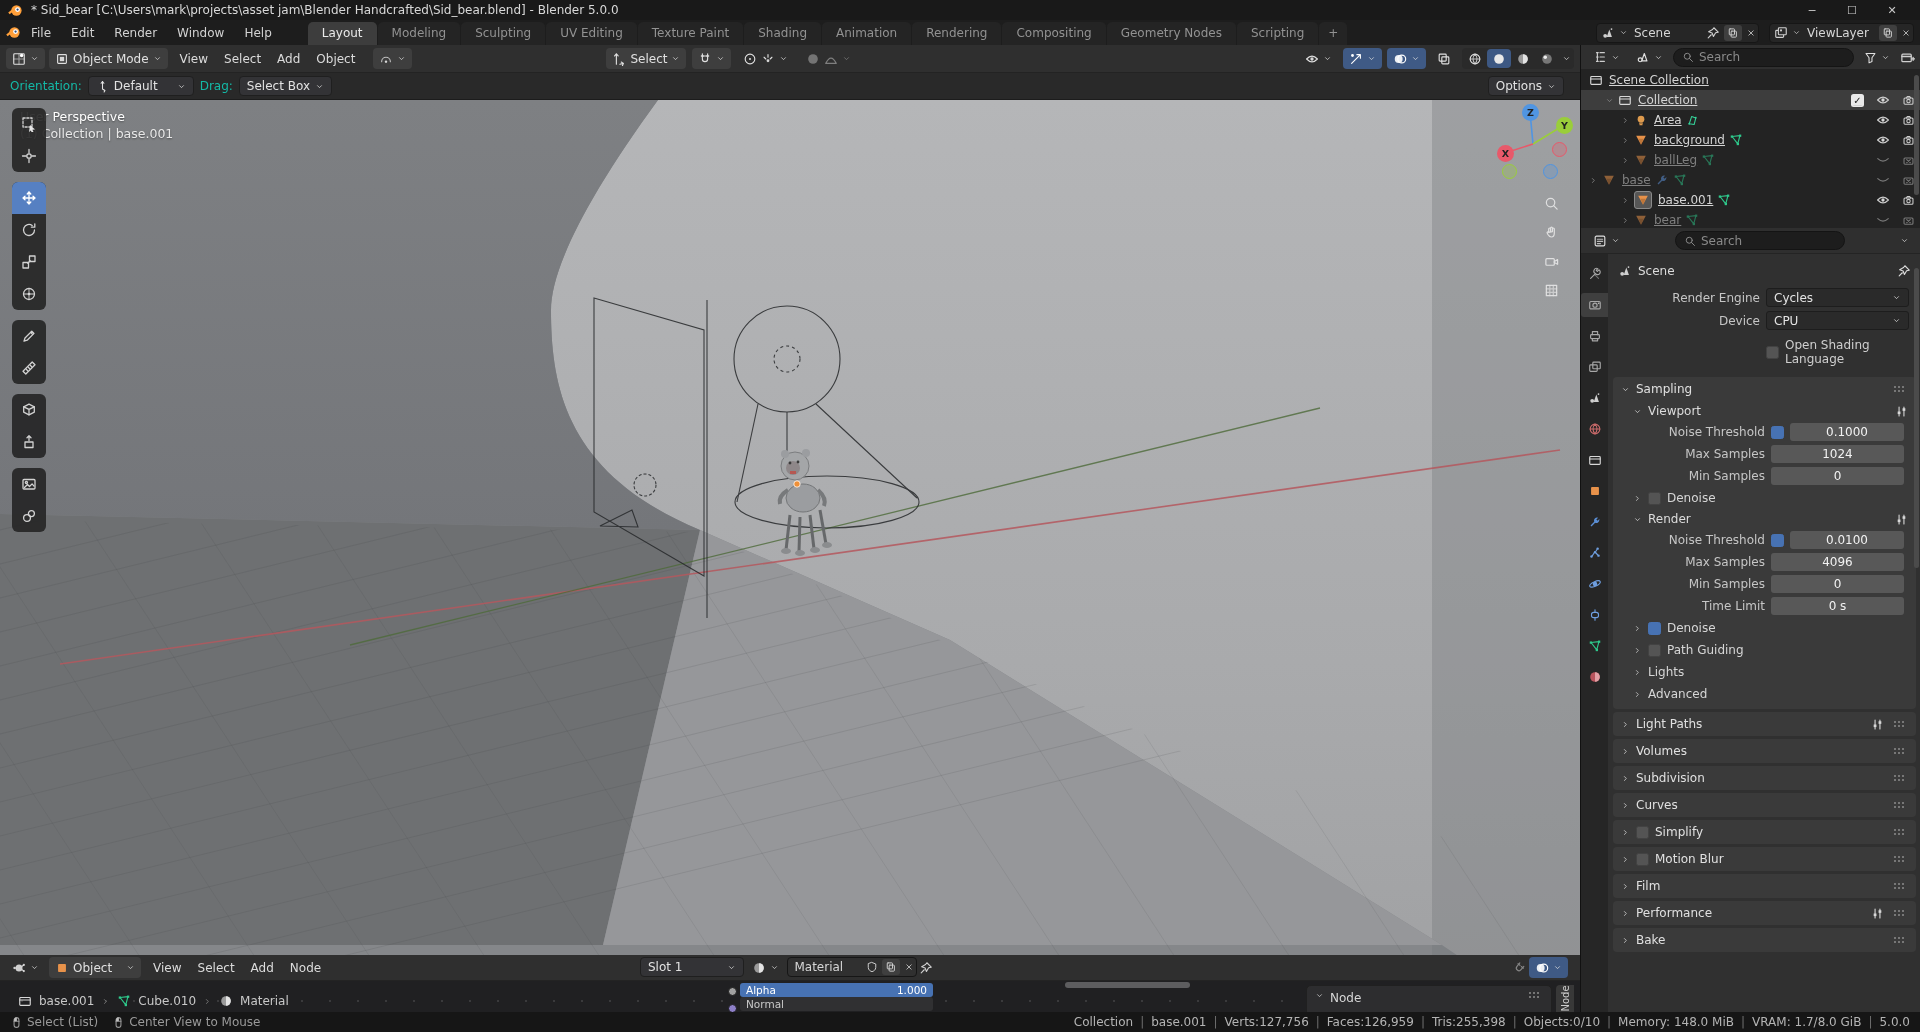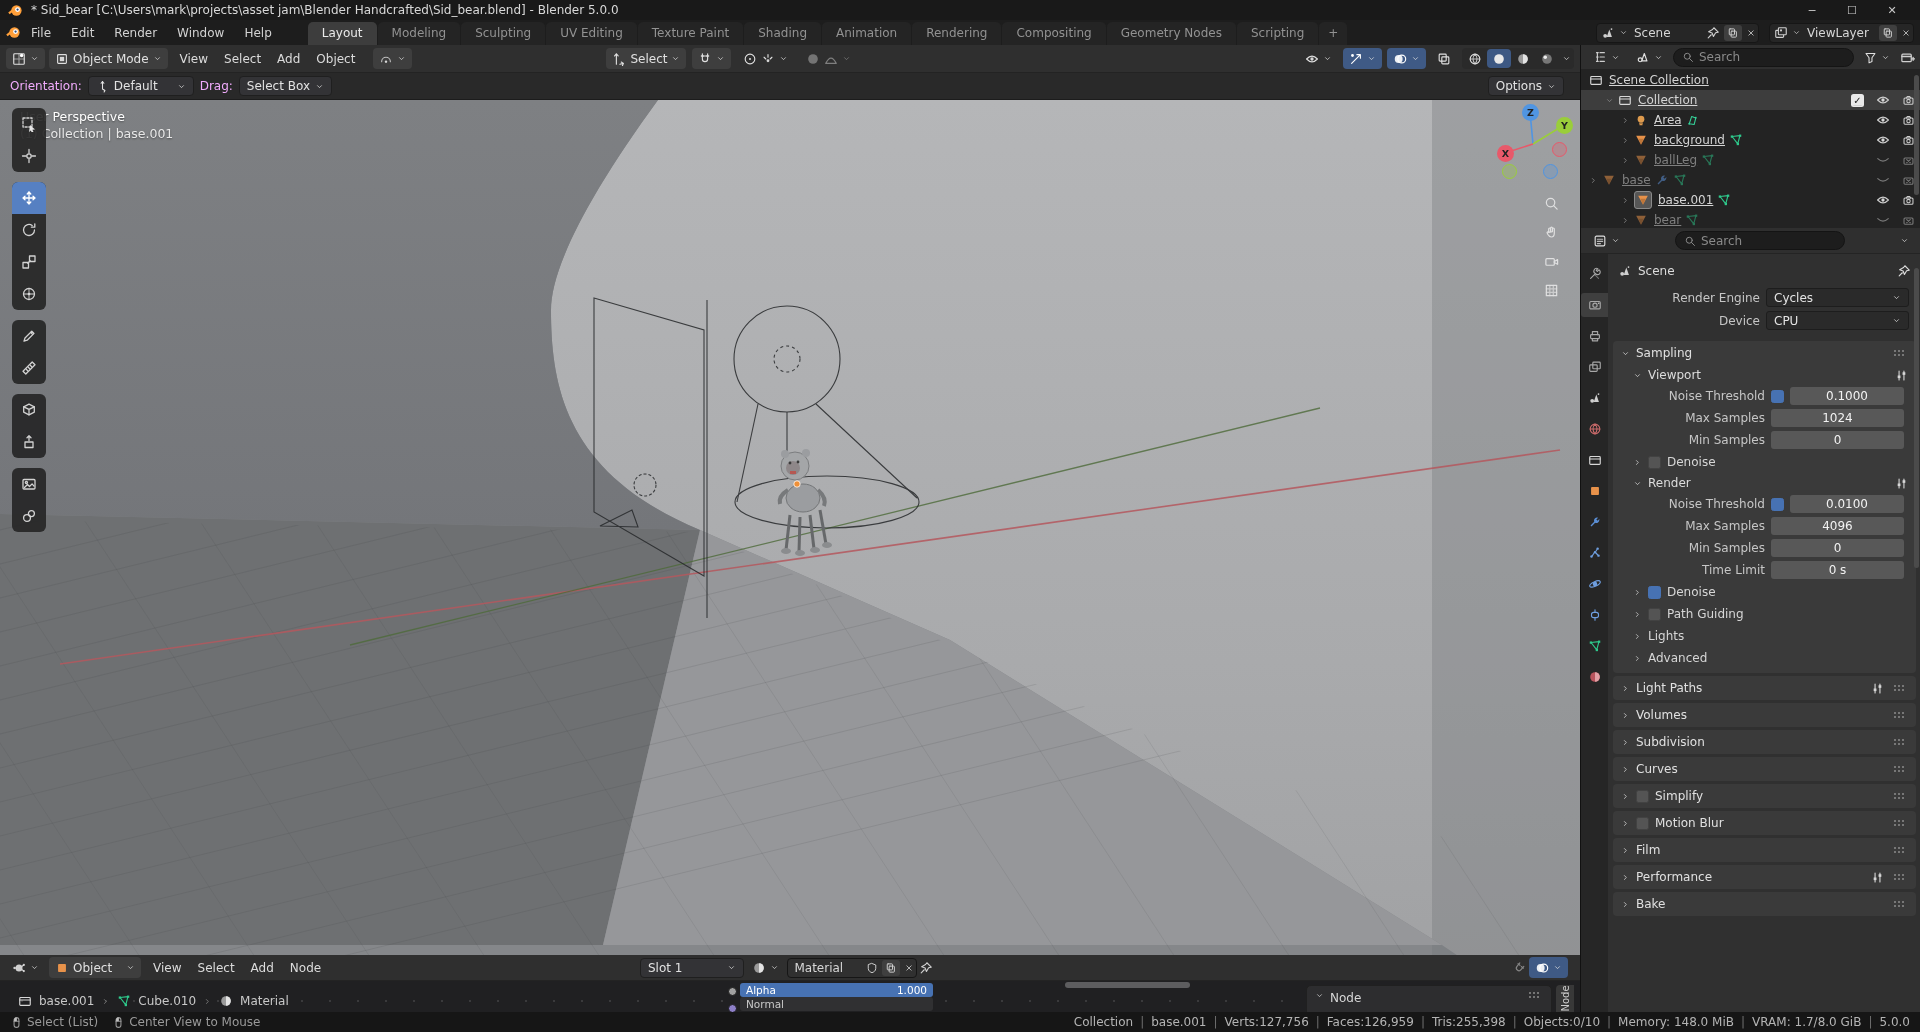--- a/index.html
+++ b/index.html
@@ -37,21 +37,21 @@
   .ed-header { display:flex; align-items:center; background:#2f2f2f; border-bottom:1px solid #232323; padding:0 6px; gap:4px; }
   #tool-header { height:28px; }
   .hbtn { display:flex; align-items:center; gap:4px; background:#3e3e3e; border-radius:4px; height:21px; padding:0 6px; color:#e0e0e0; }
   .hbtn.flat { background:transparent; }
   .hmenu { padding:3px 8px; border-radius:4px; color:#dcdcdc; }
   .toggle-on { background:rgba(72,113,180,0.65); }
   .icon { display:inline-flex; align-items:center; justify-content:center; line-height:0; }
 
   #tool-settings { position:relative; height:27px; background:#292929; border-bottom:1px solid #1c1c1c;
     display:flex; align-items:center; padding:0 10px; gap:6px; }
-  .ts-label { color:#f0abfc; }
+  .ts-label { color:#14b8a6; }
   .ts-drop { display:flex; align-items:center; gap:5px; background:#333336; border:1px solid #1f1f1f; border-radius:4px;
     height:20px; padding:0 7px; color:#e2e2e2; }
   #options-btn { position:absolute; right:16px; top:3px; }
 
   
   #view3d { position:relative; width:1580px; height:855px; overflow:hidden; background:#85878a; }
   #hud { position:absolute; left:20px; top:8px; color:#ffffff; text-shadow:0 1px 2px rgba(0,0,0,.4); line-height:17px; font-size:12.5px; }
   #hud .sub { color:#e8e8e8; }
 
   #vtoolbar { position:absolute; left:12px; top:8px; display:flex; flex-direction:column; gap:10px; }
@@ -61,21 +61,21 @@
 
   #gizmo { position:absolute; left:1490px; top:2px; width:84px; height:84px; }
   .gz-ball { position:absolute; width:17px; height:17px; border-radius:50%; display:flex; align-items:center; justify-content:center;
     font-size:9.5px; font-weight:bold; color:#222; }
   .gz-hollow { position:absolute; width:15px; height:15px; border-radius:50%; background:rgba(133,135,138,0.45); }
   #nav-icons { position:absolute; left:1544px; top:96px; display:flex; flex-direction:column; gap:14px; opacity:.88; }
 
   
   #shader { position:relative; width:1580px; height:57px; background:#202022; }
   #shader-header { height:26px; position:relative; }
-  #slot-group { position:absolute; left:640px; top:2px; display:flex; align-items:center; gap:2px; }
+  #slot-group { position:absolute; left:640px; top:2px; display:flex; gap:2px; }
   #shader-right { position:absolute; right:12px; top:2px; display:flex; align-items:center; gap:3px; }
   #shader-content { position:relative; height:31px; overflow:hidden;
     background-image:radial-gradient(circle, #3a3a3c 1px, transparent 1px); background-size:28px 28px; background-position:8px 6px; }
   #node-crumb { position:absolute; left:18px; bottom:4px; display:flex; align-items:center; gap:7px; color:#c8c8c8; }
   #hscroll { position:absolute; left:1065px; top:1px; width:125px; height:6px; border-radius:3px; background:#5d5d5f; }
   #node-frag { position:absolute; left:728px; top:2px; width:205px; }
   .sock { position:absolute; left:0; width:9px; height:9px; border-radius:50%; border:1px solid #1a1a1a; }
   .node-row { margin-left:12px; height:14px; border-radius:3px; display:flex; align-items:center;
     justify-content:space-between; padding:0 6px; font-size:10.5px; }
   .node-row.slider { background:#4772b3; color:#fff; }
@@ -1431,20 +1431,25 @@
             <div class="prow">
               <span class="plabel">Device</span>
               <div class="pdrop">
                 <span>CPU</span>
                   <span class="icon cv">
                     <svg width="9" height="9" viewBox="0 0 16 16" fill="none" stroke="currentColor" stroke-width="1.3" stroke-linecap="round" stroke-linejoin="round">
                       <path d="M4.5 6.5l3.5 3.5 3.5-3.5"></path>
                     </svg>
                   </span>
               </div>
+            </div>
+            <div class="prow" style="padding-top:6px;">
+              <span class="plabel"></span>
+              <span class="cb"></span>
+              <span>Open Shading Language</span>
             </div>
             <div class="sep"></div>
 
             <div class="panel">
               <div class="panel-h">
                 <span class="icon">
                     <svg width="9" height="9" viewBox="0 0 16 16" fill="none" stroke="currentColor" stroke-width="1.3" stroke-linecap="round" stroke-linejoin="round">
                       <path d="M4.5 6.5l3.5 3.5 3.5-3.5"></path>
                     </svg>
                   </span>

